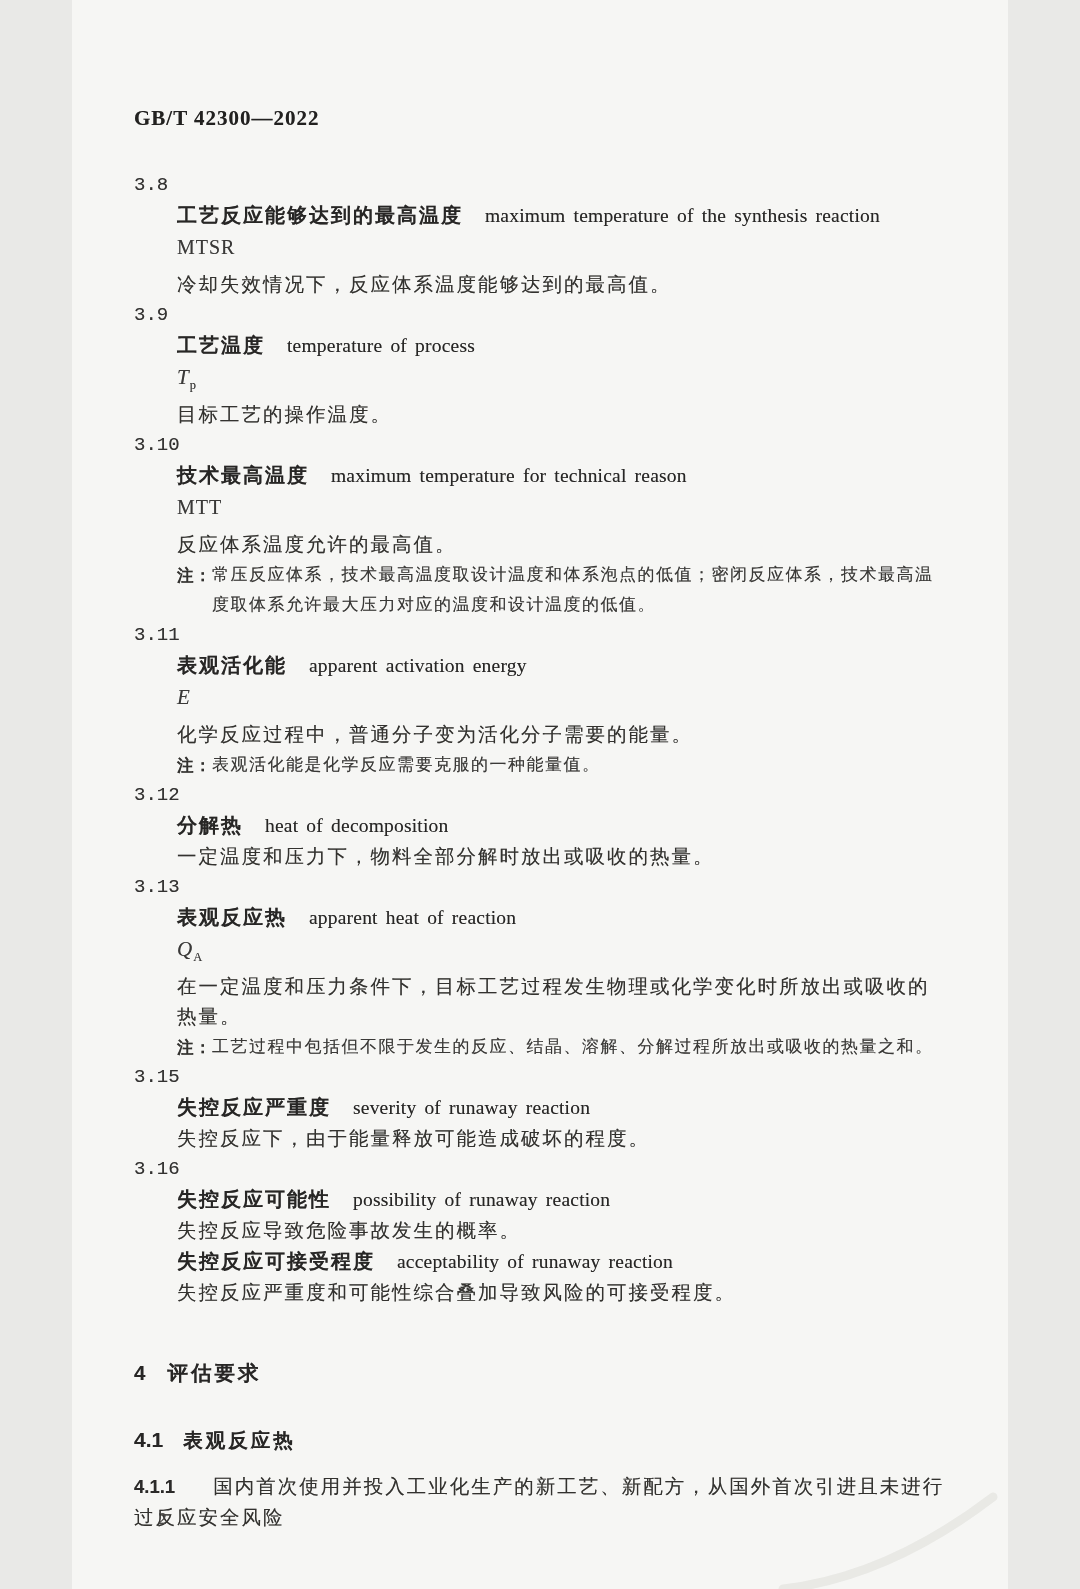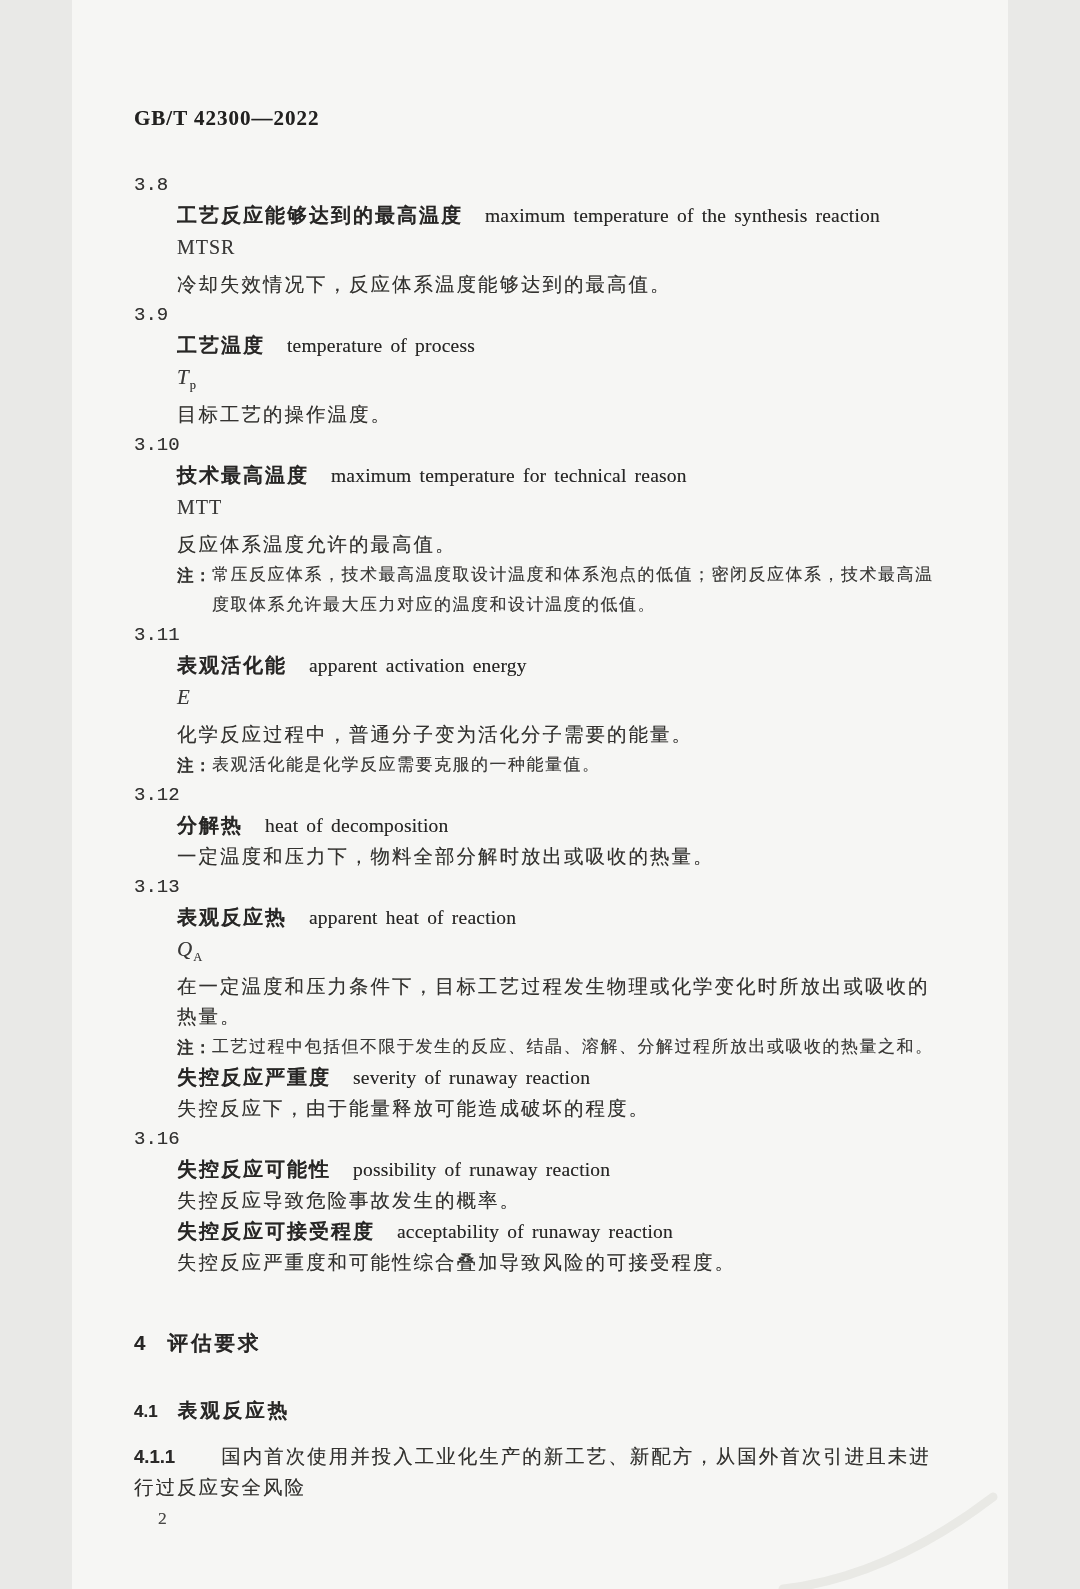--- a/index.html
+++ b/index.html
@@ -88,35 +88,35 @@
   }
   .h4 .num { font-size:20.5px; margin-right:22px; }
   .h4 .ttl {
     font-family:"Liberation Sans", sans-serif;
     font-weight:700;
     font-size:20.5px;
     letter-spacing:3px;
     color:#272625;
   }
   .h41 { margin-top:35px; }
-  .h41 .num { font-size:17px; margin-right:20px; }
+  .h41 .num { font-size:21px; margin-right:20px; }
   .h41 .ttl {
     font-family:"Liberation Sans", sans-serif;
     font-weight:700;
     font-size:19.5px;
     letter-spacing:3px;
     color:#272625;
   }
 
   .p411 { margin-top:15px; }
   .p411 .num {
     font-family:"Liberation Sans", sans-serif;
     font-weight:700;
     font-size:18.5px;
-    margin-right:20px;
+    margin-right:12px;
     color:#2b2a29;
   }
   .p411 .txt {
     font-size:19.5px;
     letter-spacing:2px;
     color:#33322f;
     margin-left:26px;
   }
 
   .page-number {
@@ -210,20 +210,21 @@
       </div>
       <div class="line ind definition">在一定温度和压力条件下，目标工艺过程发生物理或化学变化时所放出或吸收的热量。</div>
       <div class="line ind note">
         <span class="note-label">注：</span>
           <span class="note-text">工艺过程中包括但不限于发生的反应、结晶、溶解、分解过程所放出或吸收的热量之和。</span>
       </div>
     </section>
 
 
     <section>
+      <div class="line term-number">3.15</div>
       <div class="line ind term-heading">
         <span class="zh">失控反应严重度</span><span class="en">severity of runaway reaction</span>
       </div>
       <div class="line ind definition">失控反应下，由于能量释放可能造成破坏的程度。</div>
     </section>
 
     <section>
       <div class="line term-number">3.16</div>
       <div class="line ind term-heading">
         <span class="zh">失控反应可能性</span><span class="en">possibility of runaway reaction</span>

